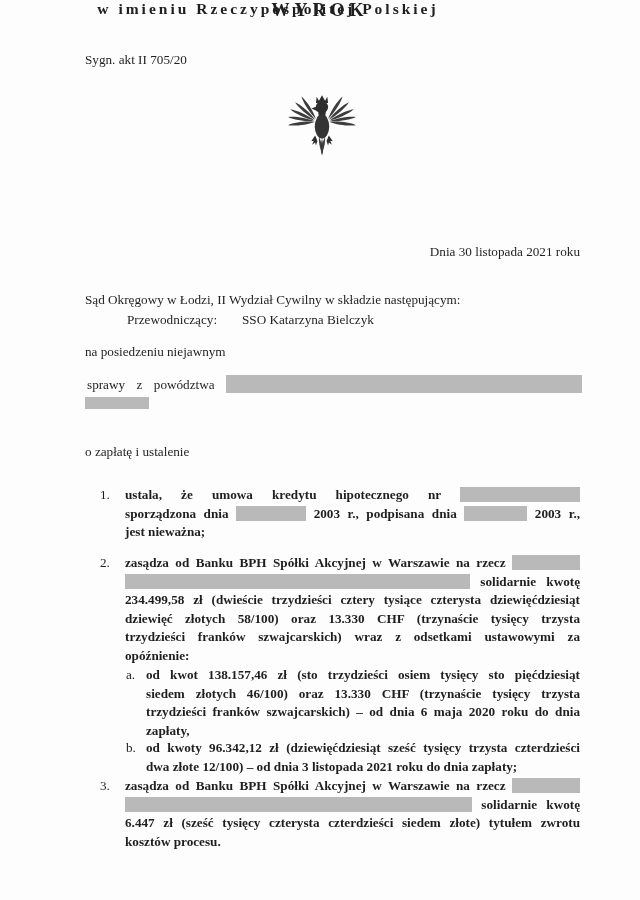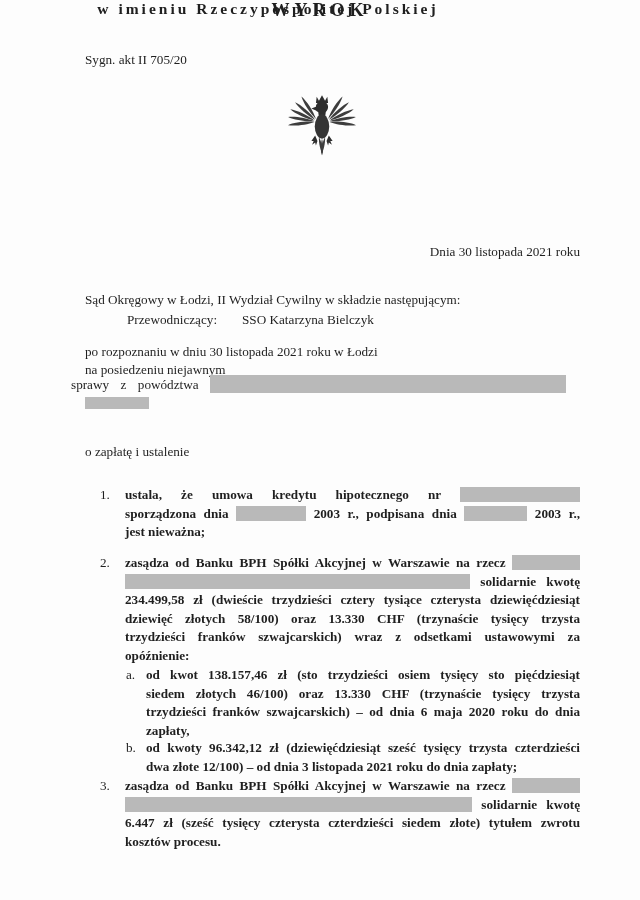--- a/index.html
+++ b/index.html
@@ -96,25 +96,24 @@
 
   <div class="abs" style="right:60px; top:244px; text-align:left;">Dnia 30 listopada 2021 roku</div>
 
   <div class="abs" style="left:85px; top:292px; width:495px;">Sąd Okręgowy w Łodzi, II Wydział Cywilny w składzie następującym:</div>
 
   <div class="abs" style="left:127px; top:312px;">
     <span class="judge-label">Przewodniczący:</span><span>SSO Katarzyna Bielczyk</span>
   </div>
 
   <div class="abs" style="left:85px; top:343px; width:495px; line-height:18px;">
-    <div>po rozpoznaniu w dniu 30 listopada 2021 roku w Łodzi</div>
     <div>na posiedzeniu niejawnym</div>
   </div>
 
-  <div class="abs jline" style="left:71px; top:375px; width:495px;">
+  <div class="abs jline" style="left:87px; top:375px; width:495px;">
     <span>sprawy z powództwa</span>
     <span class="redact redact-tall" style="width:356px;"></span>
   </div>
 
   <div class="abs" style="left:85px; top:397px; width:64px; height:12px; background:#b9b9b9;"></div>
 
 
   <div class="abs" style="left:85px; top:444px; width:495px;">o zapłatę i ustalenie</div>
 
   <div class="item" style="left:100px; top:486px; width:480px;">

